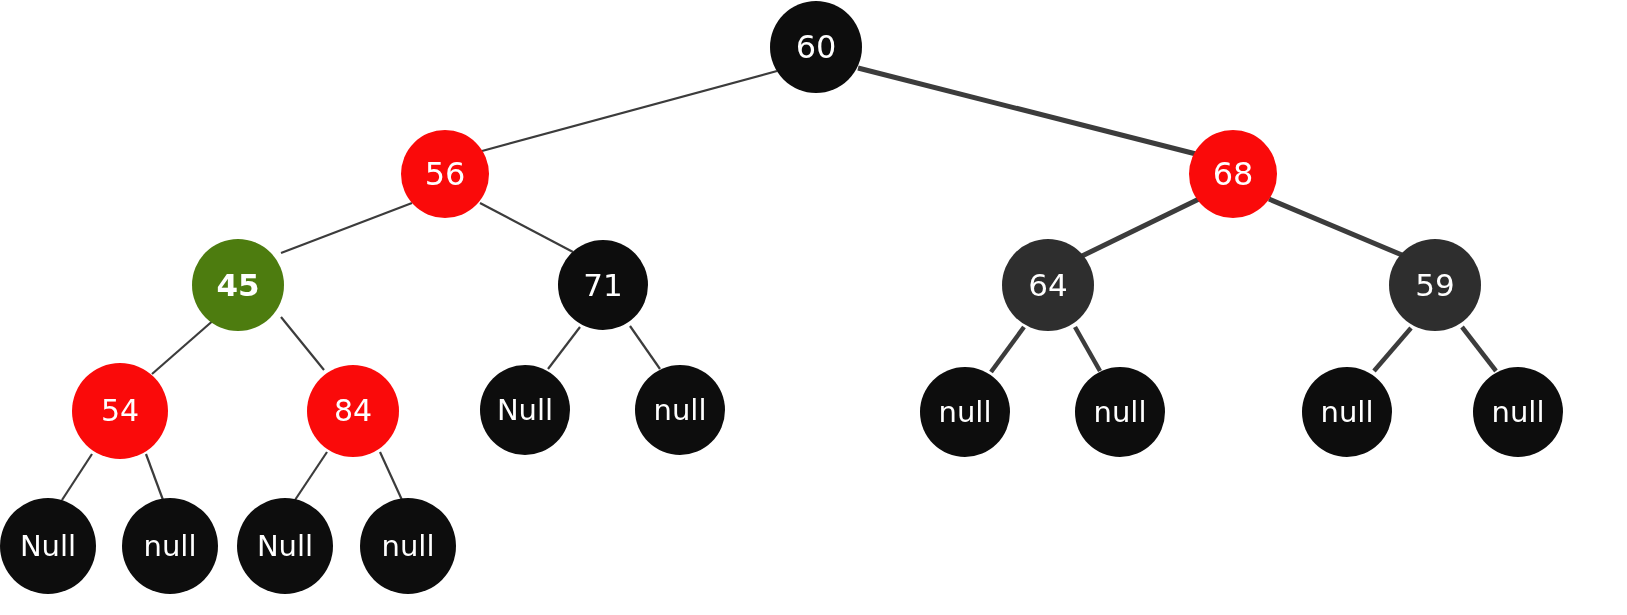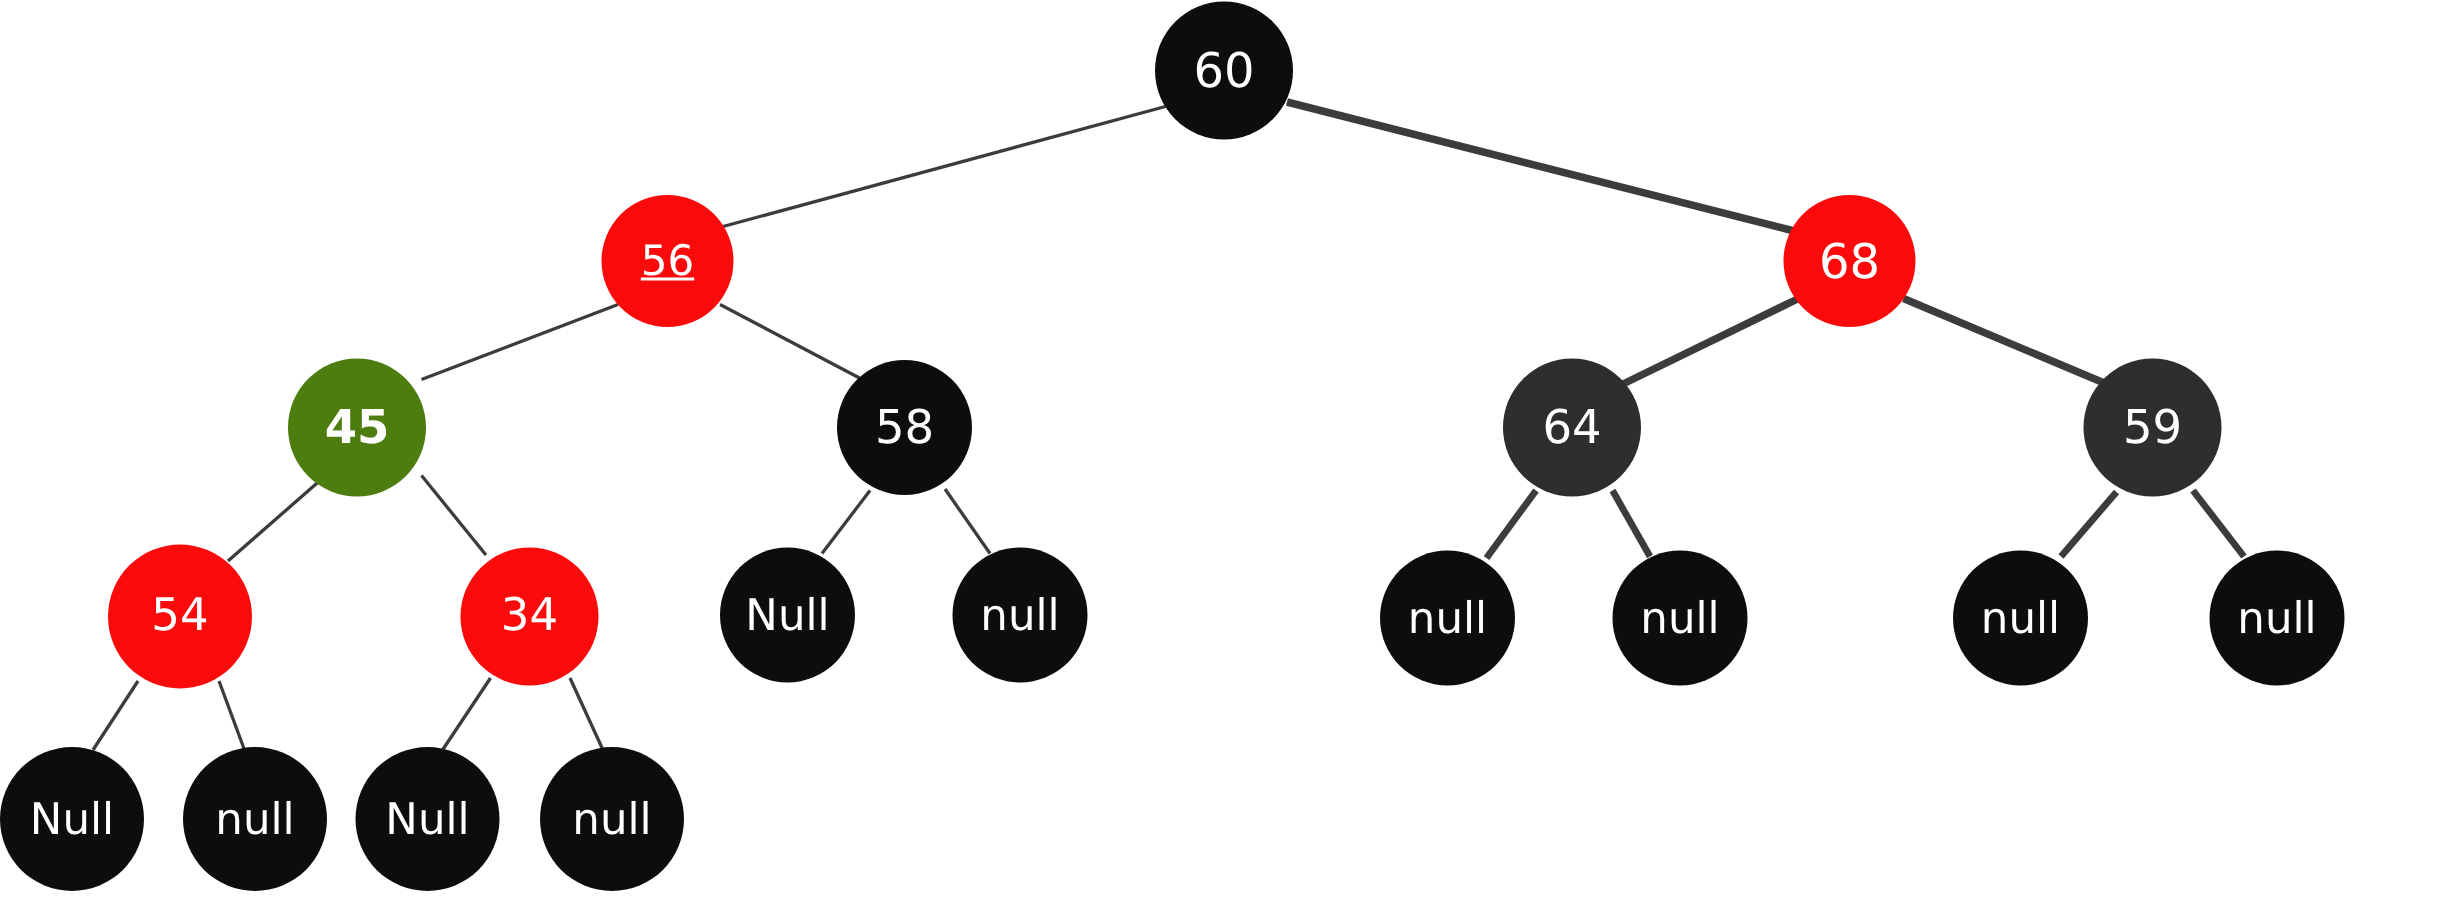--- a/index.html
+++ b/index.html
@@ -64,43 +64,43 @@
       <line x1="1462" y1="327" x2="1496" y2="371" stroke="#3c3c3c" stroke-width="4.5" stroke-linecap="butt"></line>
       <line x1="92" y1="454" x2="62" y2="500" stroke="#3c3c3c" stroke-width="2.2" stroke-linecap="butt"></line>
       <line x1="146" y1="454" x2="163" y2="500" stroke="#3c3c3c" stroke-width="2.2" stroke-linecap="butt"></line>
       <line x1="327" y1="452" x2="295" y2="500" stroke="#3c3c3c" stroke-width="2.2" stroke-linecap="butt"></line>
       <line x1="380" y1="452" x2="402" y2="500" stroke="#3c3c3c" stroke-width="2.2" stroke-linecap="butt"></line>
     </svg>
   <div id="node-layer">
       <div class="node" style="left: 770px; top: 1px; width: 92px; height: 92px; background: rgb(13, 13, 13); font-size: 32px;">
         <span class="node-label">60</span>
       </div>
-      <div class="node" style="left: 401px; top: 130px; width: 88px; height: 88px; background: rgb(250, 10, 10); font-size: 28px; text-decoration: underline;">
+      <div class="node" style="left: 401px; top: 130px; width: 88px; height: 88px; background: rgb(250, 10, 10); font-size: 32px;">
         <span class="node-label">56</span>
       </div>
       <div class="node" style="left: 1189px; top: 130px; width: 88px; height: 88px; background: rgb(250, 10, 10); font-size: 32px; align-items: center;">
         <span class="node-label">68</span>
       </div>
       <div class="node" style="left: 192px; top: 239px; width: 92px; height: 92px; background: #4d7c0f; font-size: 31px; font-weight: bold;">
         <span class="node-label">45</span>
       </div>
       <div class="node" style="left: 558px; top: 240px; width: 90px; height: 90px; background: rgb(13, 13, 13); font-size: 31px;">
-        <span class="node-label">58</span>
+        <span class="node-label">71</span>
       </div>
       <div class="node" style="left: 1002px; top: 239px; width: 92px; height: 92px; background: rgb(46, 46, 46); font-size: 31px;">
         <span class="node-label">64</span>
       </div>
       <div class="node" style="left: 1389px; top: 239px; width: 92px; height: 92px; background: rgb(46, 46, 46); font-size: 31px;">
         <span class="node-label">59</span>
       </div>
       <div class="node" style="left: 72px; top: 363px; width: 96px; height: 96px; background: rgb(250, 10, 10); font-size: 30px;">
         <span class="node-label">54</span>
       </div>
       <div class="node" style="left: 307px; top: 365px; width: 92px; height: 92px; background: rgb(250, 10, 10); font-size: 30px;">
-        <span class="node-label">34</span>
+        <span class="node-label">84</span>
       </div>
       <div class="node" style="left: 480px; top: 365px; width: 90px; height: 90px; background: rgb(13, 13, 13); font-size: 29px;">
         <span class="node-label">Null</span>
       </div>
       <div class="node" style="left: 635px; top: 365px; width: 90px; height: 90px; background: rgb(13, 13, 13); font-size: 29px;">
         <span class="node-label">null</span>
       </div>
       <div class="node" style="left: 920px; top: 367px; width: 90px; height: 90px; background: rgb(13, 13, 13); font-size: 29px;">
         <span class="node-label">null</span>
       </div>

